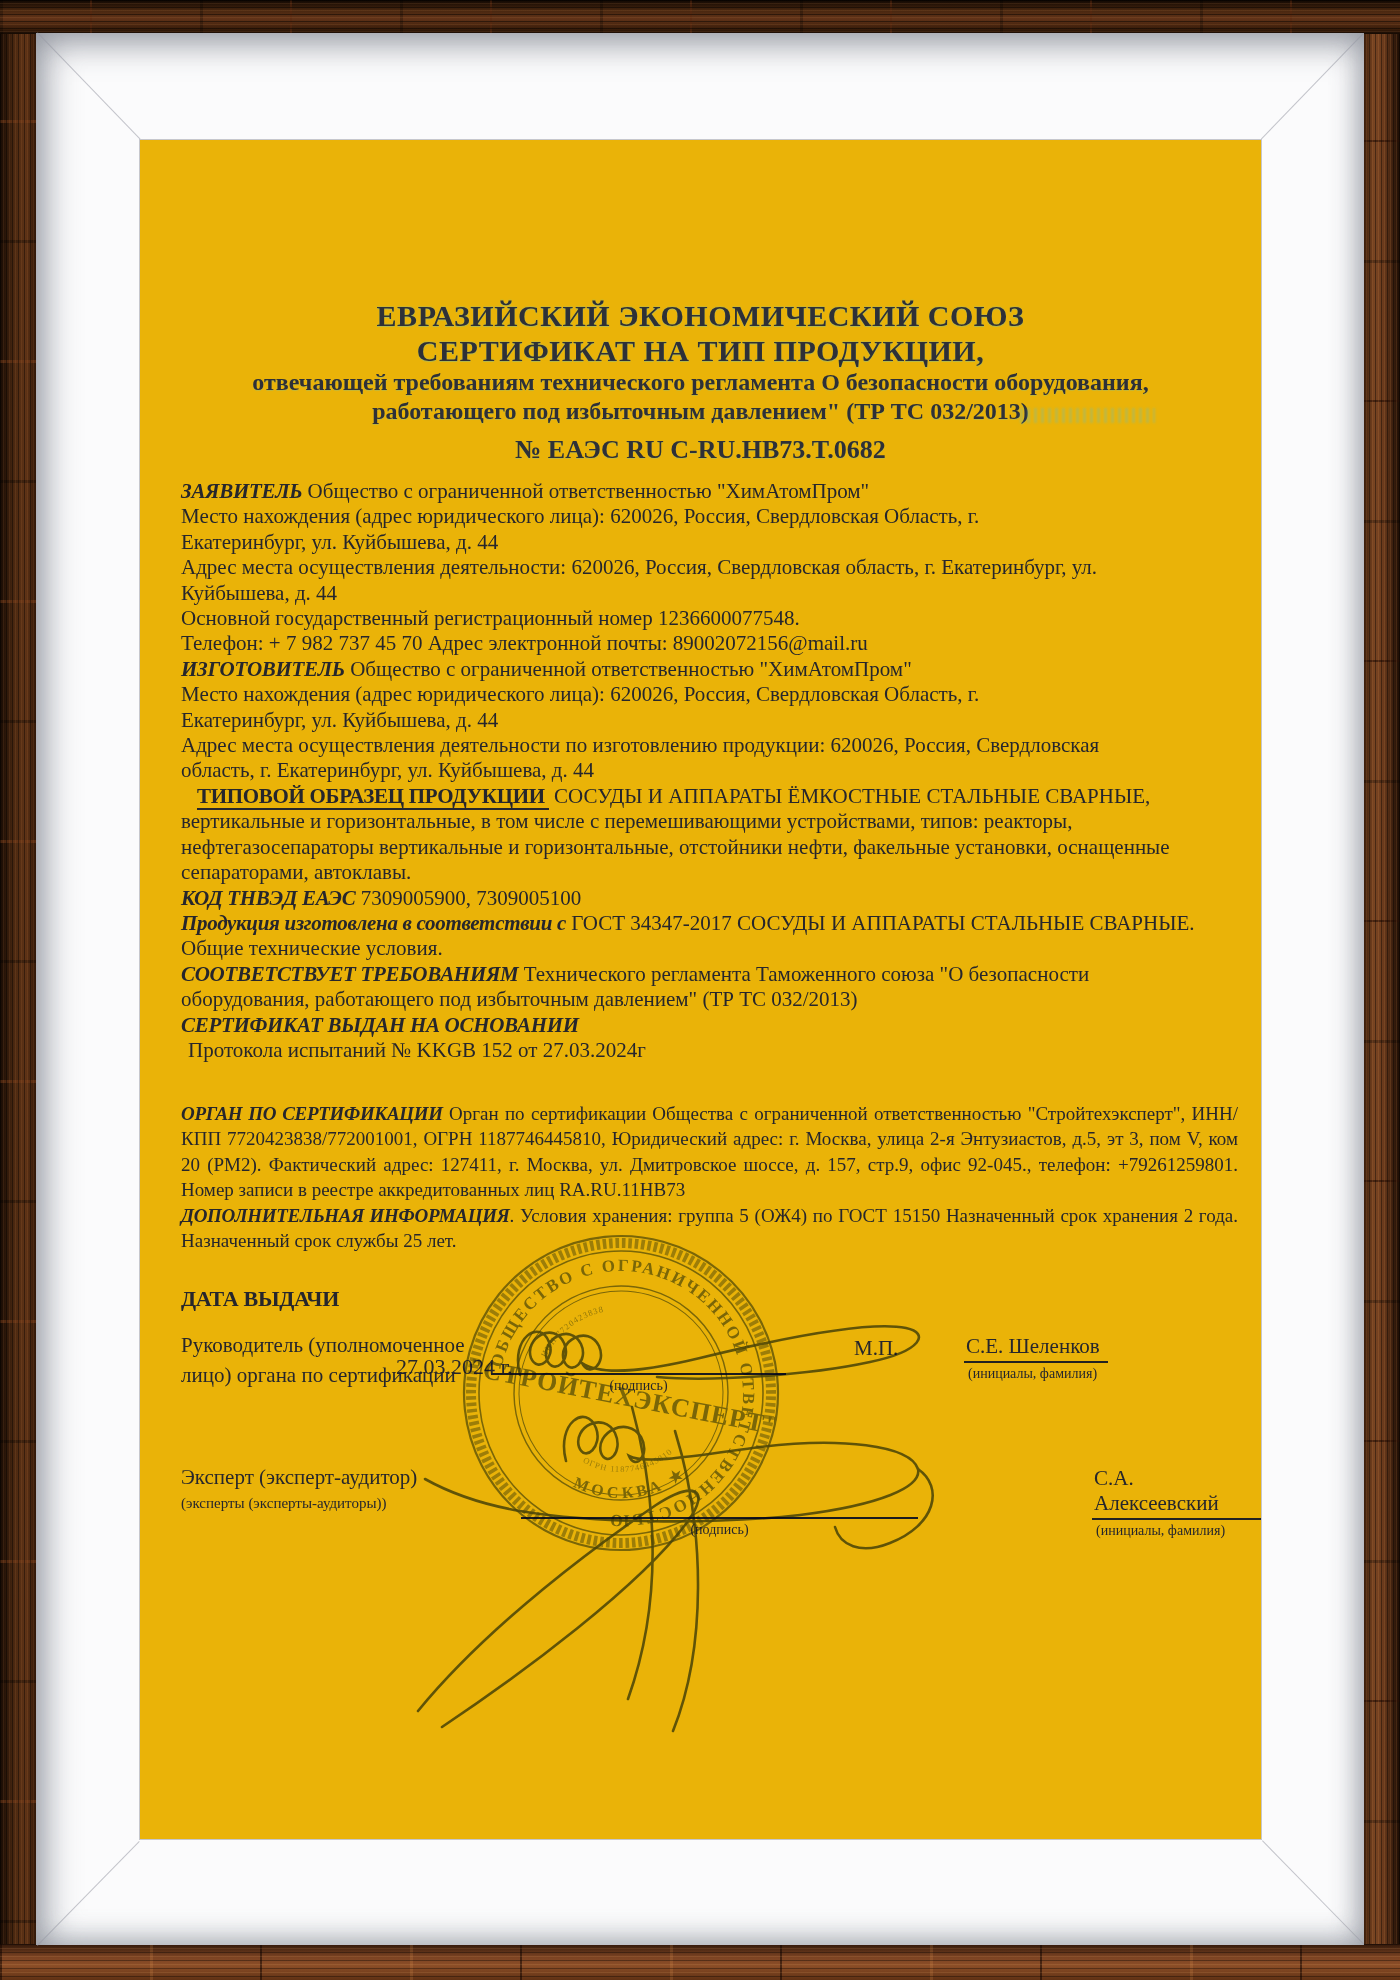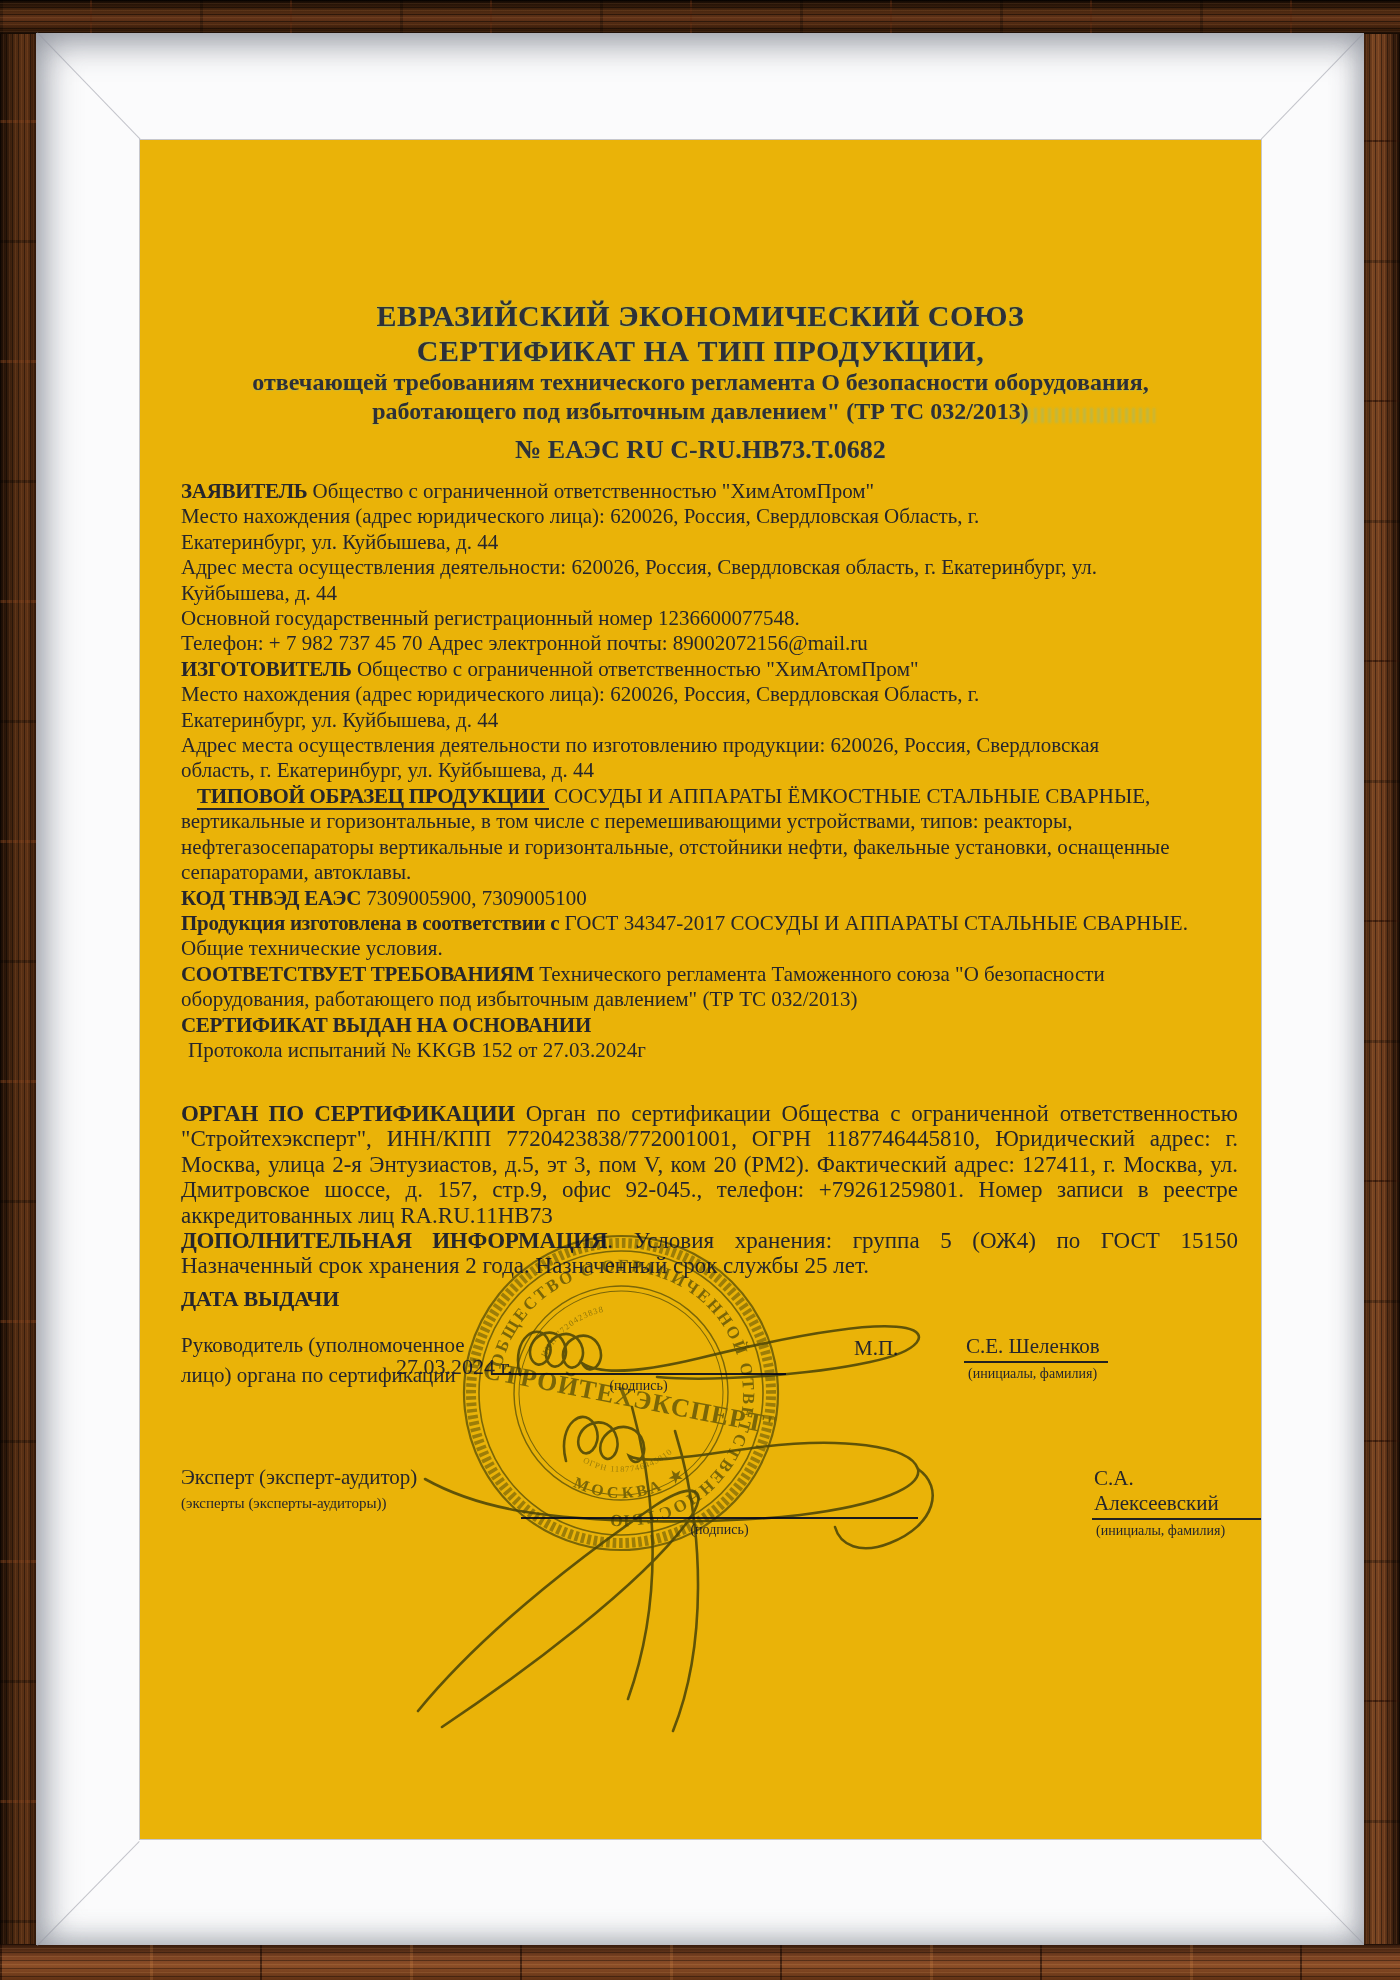--- a/index.html
+++ b/index.html
@@ -40,24 +40,24 @@
   .t-main{font-size:30px;line-height:35px;letter-spacing:.5px;
           text-shadow:0 1px 0 rgba(70,200,220,.30),0 -1px 0 rgba(70,200,220,.16);}
   .t-sub{font-size:24px;line-height:29px;text-shadow:0 1px 0 rgba(70,200,220,.22);}
   .t-num{font-size:26px;line-height:32px;margin-top:8px;text-shadow:0 1px 0 rgba(70,200,220,.22);}
   
   .artifact{position:absolute;left:880px;top:268px;width:135px;height:15px;opacity:.55;filter:blur(1.2px);
     background:repeating-linear-gradient(90deg, rgba(80,195,215,.55) 0 3px, rgba(80,195,215,0) 3px 7px);}
   
   .body1{position:absolute;left:41px;top:339px;width:1057px;font-size:21px;line-height:25.4px;color:#26262c;}
   .line{white-space:nowrap;}
-  .lbl{font-weight:bold;letter-spacing:-0.3px;}
+  .lbl{font-weight:bold;letter-spacing:-0.3px;font-style:italic;}
   .lbl-u{font-weight:bold;letter-spacing:-0.3px;border-bottom:2px solid #26262c;padding-right:4px;margin-left:16px;}
   .indent-sm{padding-left:7px;}
-  .just{position:absolute;left:41px;top:961px;width:1057px;font-size:23px;line-height:25.4px;color:#26262c;
+  .just{position:absolute;left:41px;top:961px;width:1057px;font-size:19px;line-height:25.4px;color:#26262c;
         text-align:justify;}
   .just p{margin:0;}
   
   .abs{position:absolute;color:#26262c;}
   .date-label{left:41px;top:1146px;font-size:22px;font-weight:bold;letter-spacing:-0.3px;}
   .date-value{left:256px;top:1214px;font-size:22px;}
   .role1a{left:41px;top:1193px;font-size:21px;}
   .role1b{left:41px;top:1223px;font-size:21px;}
   .mp{left:714px;top:1196px;font-size:21px;}
   .sig-line{height:2px;background:#1b1b1f;}

